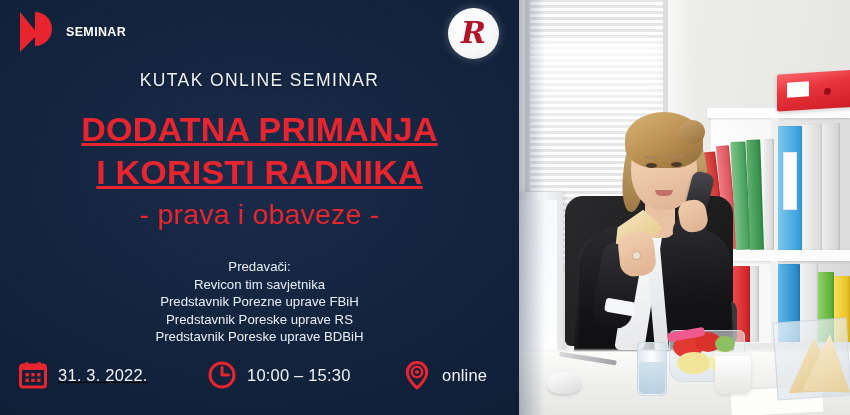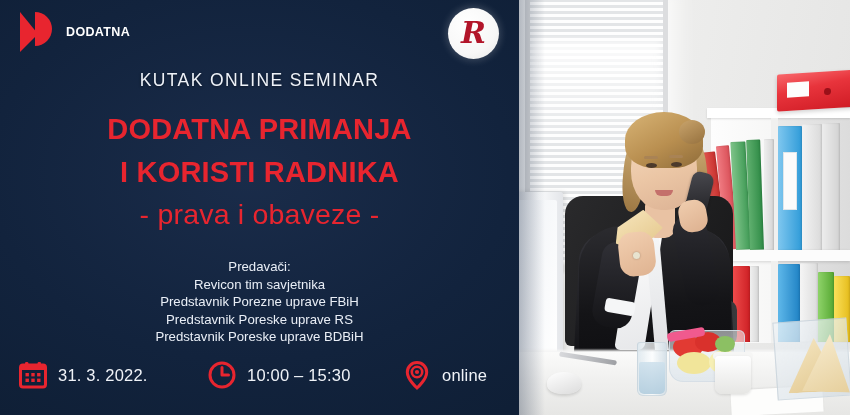--- a/index.html
+++ b/index.html
@@ -41,42 +41,42 @@
   
   .kicker {
     position:absolute; left:0; right:0; top:70px; text-align:center;
     color:#eef2f8; font-size:17.5px; letter-spacing:1.4px; font-weight:normal;
     text-shadow:0 1px 3px rgba(0,0,0,.45);
   }
 
   
   .headline { position:absolute; left:0; right:0; top:108px; text-align:center; }
   .headline .l1, .headline .l2 {
-    color:#e8252f; font-weight:bold; font-size:29px; line-height:43px;
-    letter-spacing:.2px; white-space:nowrap;
+    color:#e8252f; font-weight:bold; font-size:34px; line-height:43px;
+    letter-spacing:.2px; white-space:nowrap;text-decoration:underline;
   }
   .headline .l3 {
     color:#e8252f; font-weight:normal; font-size:28.5px; line-height:40px;
     letter-spacing:.2px; white-space:nowrap;
   }
 
   
   .speakers {
     position:absolute; left:0; right:0; top:258px; text-align:center;
     color:#e9eef6; font-size:13.2px; line-height:17.6px;
   }
   .speakers div { white-space:nowrap; }
 
   
   .meta-bar {
     position:absolute; left:0; top:352px; width:519px; height:46px;
     display:flex; align-items:center;
   }
   .meta-item { display:flex; align-items:center; position:absolute; }
-  .meta-item.date  { left:18px; }
+  .meta-item.date  { left:18px;text-decoration:underline; }
   .meta-item.time  { left:207px;justify-content:center; }
   .meta-item.place { left:402px; }
   .meta-icon { width:30px; height:30px; flex:none; display:block; }
   .meta-label {
     margin-left:10px; color:#f0f3f8; font-size:16.5px; letter-spacing:.2px;
     white-space:nowrap;
   }
 
   
   .photo {
@@ -276,21 +276,21 @@
   <div class="left-panel">
 
     <div class="logo-lockup">
       <span class="logo-mark">
         <svg viewBox="0 0 44 48" xmlns="http://www.w3.org/2000/svg">
           <path d="M6 4 L6 44 L24 26 Z" fill="#e8252f"></path>
           <path d="M21 4 A17 17 0 0 1 21 38 L21 4 Z" fill="#e8252f"></path>
         </svg>
       </span>
       <span class="logo-words">
-        <div>DODATNA</div>
+        <div>SEMINAR</div>
       </span>
     </div>
 
     <div class="seal">
       <span class="seal-letter">R</span>
     </div>
 
     <div class="kicker">KUTAK ONLINE SEMINAR</div>
 
     <div class="headline">

